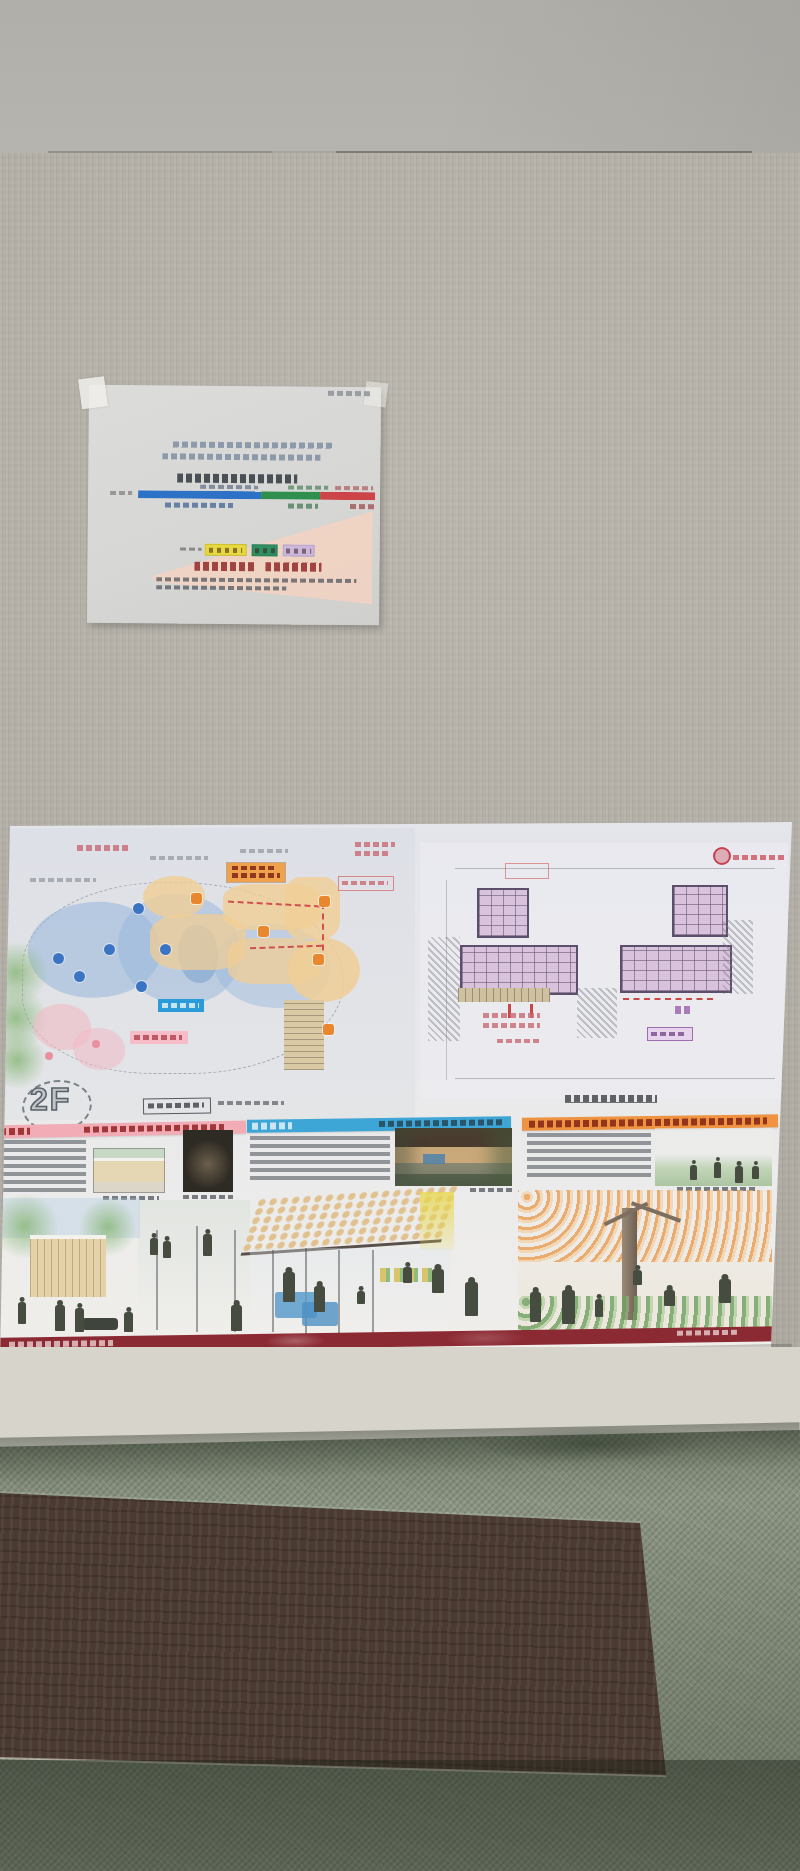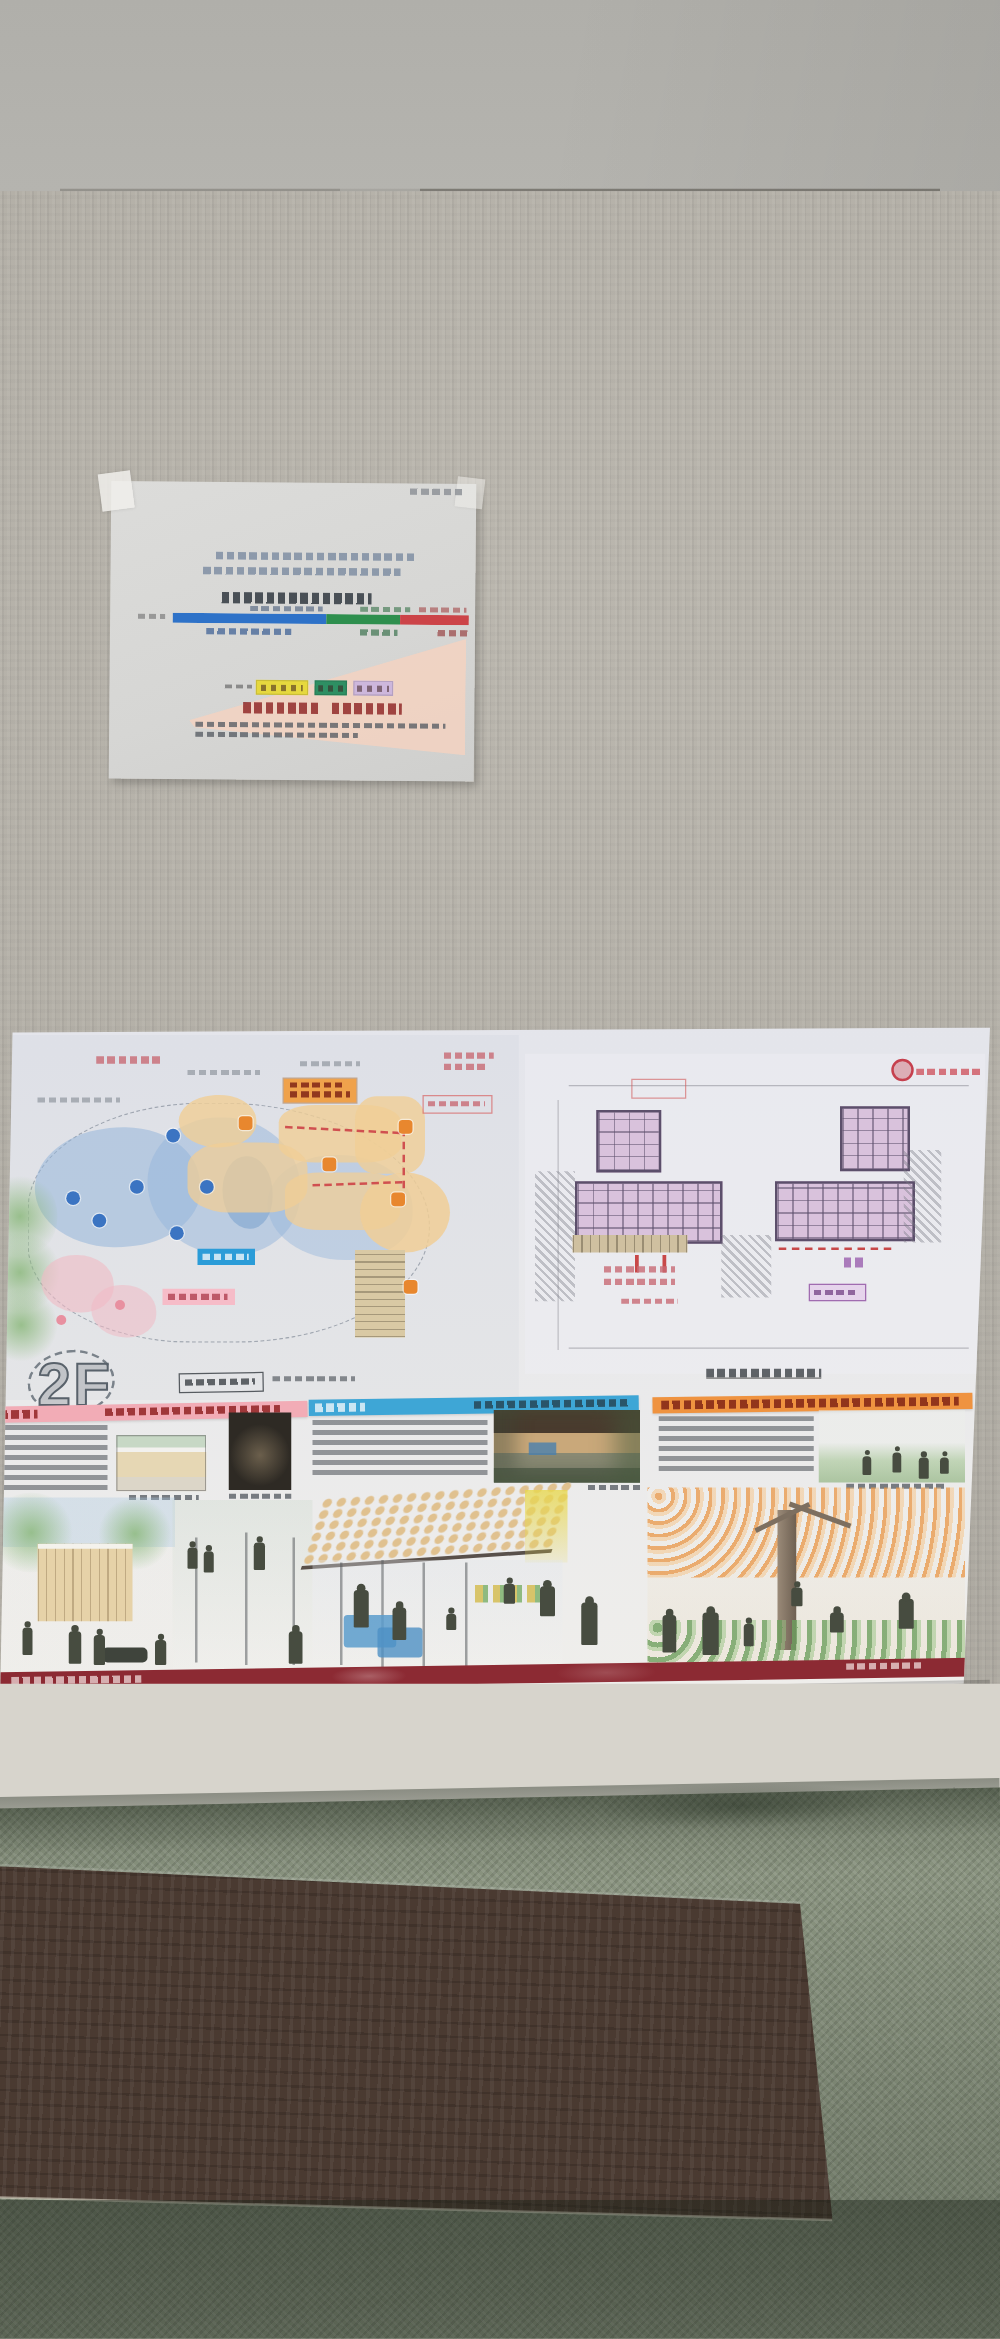--- a/index.html
+++ b/index.html
@@ -39,21 +39,21 @@
   .poster-underline{left:0;top:1352px;width:792px;height:10px;transform:rotate(-1.2deg);
      background:linear-gradient(180deg,rgba(0,0,0,.20),transparent);}
   .zone{border-radius:48% 52% 45% 55%;}
   .mk{width:11px;height:11px;border-radius:50%;box-shadow:0 0 0 1px rgba(255,255,255,.55);}
   .mko{width:11px;height:11px;border-radius:3px;box-shadow:0 0 0 1px rgba(255,255,255,.55);}
   .dash{border:1.5px dashed rgba(110,120,135,.55);background:transparent;}
   .rooms{background-color:#d9c2dc;border:2px solid #5c4f6b;background-image:
      repeating-linear-gradient(90deg, rgba(92,79,107,.55) 0 1px, transparent 1px 12px),
      repeating-linear-gradient(0deg, rgba(92,79,107,.55) 0 1px, transparent 1px 10px);}
   .hatch{background:repeating-linear-gradient(45deg, rgba(118,120,130,.38) 0 2px, transparent 2px 5px);}
-  .floor2-label{font-weight:bold;font-size:48px;letter-spacing:2px;color:rgba(92,100,108,.25);
+  .floor2-label{font-weight:bold;font-size:32px;letter-spacing:2px;color:rgba(92,100,108,.25);
      -webkit-text-stroke:1.6px #59626b;}
   .person{background:#474c40;border-radius:3px 3px 1px 1px;}
   .person::before{content:"";position:absolute;top:-5px;left:50%;transform:translateX(-50%);
      width:60%;padding-top:60%;border-radius:50%;background:inherit;}
   .treeblob{border-radius:50%;background:radial-gradient(circle,rgba(140,185,125,.85),rgba(140,185,125,0) 70%);}
   .bushrow{background:repeating-radial-gradient(circle at 8px 6px, rgba(110,160,95,.8) 0 4px, rgba(150,195,130,.5) 4px 7px, transparent 7px 12px);}
   .canopy{background:repeating-radial-gradient(circle at 9px 7px, rgba(233,150,70,.75) 0 3px, rgba(245,198,142,.55) 3px 6px, transparent 6px 10px);}
   .coffer{background-image:radial-gradient(circle at 4px 4px,#e0c18f 3px,transparent 4px);
      background-size:11px 9px;transform:skewX(-18deg) skewY(-4deg);border-bottom:3px solid #59504a;}
   .header-bar{height:13px;box-shadow:0 1px 2px rgba(0,0,0,.12);}

